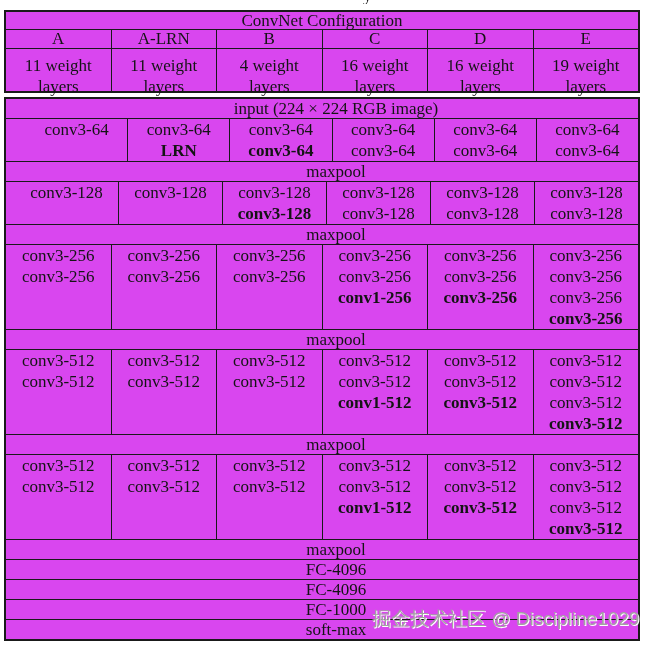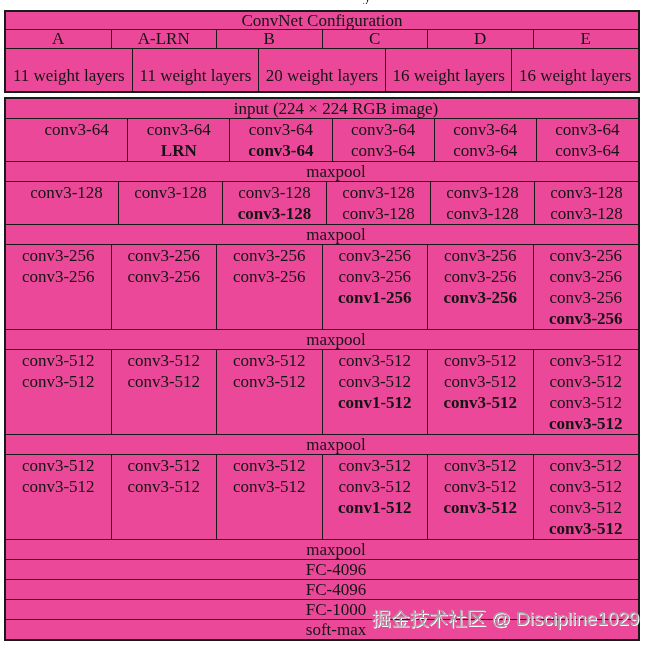--- a/index.html
+++ b/index.html
@@ -4,29 +4,29 @@
 <style>
   html,body{margin:0;padding:0;background:#ffffff;}
   .page{
     position:relative;width:645px;height:655px;background:#ffffff;overflow:hidden;
     font-family:"Liberation Serif","DejaVu Serif",serif;color:#141414;
   }
   .frag{position:absolute;left:363px;top:0;width:16px;height:4px;overflow:hidden;}
   .frag span{position:relative;top:-15px;font-size:18px;display:inline-block;}
   .box{
     position:absolute;left:4px;width:636px;box-sizing:border-box;
-    border:2px solid #1a1a1a;background:#ec4899;
+    border:2px solid #1a1a1a;background:#d946ef;
   }
   #headerBox{top:10px;}
   #bodyBox{top:97px;}
   .hrow{display:flex;}
   .hrow + .hrow{border-top:1.5px solid #1a1a1a;}
   .title-row{height:17px;line-height:17px;text-align:center;font-size:17px;display:block;}
   .letter-row .cell{height:17.5px;line-height:17.5px;font-size:17px;}
-  .weight-row .cell{height:42px;line-height:21px;font-size:17px;padding:16px 6px;box-sizing:border-box;}
+  .weight-row .cell{height:42px;line-height:21px;font-size:17px;padding:6px 6px;box-sizing:border-box;}
   .cell{flex:1 1 0;text-align:center;min-width:0;}
   .cell + .cell{border-left:1.5px solid #1a1a1a;}
   .t-row{box-sizing:content-box;}
   .t-row + .t-row{border-top:1.5px solid #1a1a1a;}
   .t-row.span{height:19px;line-height:19px;text-align:center;font-size:17px;padding-left:28px;}
   .t-row.grid{display:flex;}
   .t-cell{flex:1 1 0;text-align:center;min-width:0;}
   .t-cell + .t-cell{border-left:1.5px solid #1a1a1a;}
   .layer{font-size:17px;line-height:21px;}
   .layer.bold{font-weight:bold;}
@@ -59,23 +59,24 @@
       <div class="cell">A</div>
       <div class="cell">A-LRN</div>
       <div class="cell">B</div>
       <div class="cell">C</div>
       <div class="cell">D</div>
       <div class="cell">E</div>
     </div>
     <div class="hrow weight-row">
       <div class="cell">11 weight layers</div>
       <div class="cell">11 weight layers</div>
-      <div class="cell">20 weight layers</div>
+      <div class="cell">4 weight layers</div>
       <div class="cell">16 weight layers</div>
       <div class="cell">16 weight layers</div>
+      <div class="cell">19 weight layers</div>
     </div>
   </div>
 
   <div class="box" id="bodyBox">
       <div class="t-row span">input (224 × 224 RGB image)</div>
       <div class="t-row grid" style="min-height: 42px; padding-left: 20px;">
         <div class="t-cell">
           <div class="layer">conv3-64</div>
         </div>
         <div class="t-cell">

